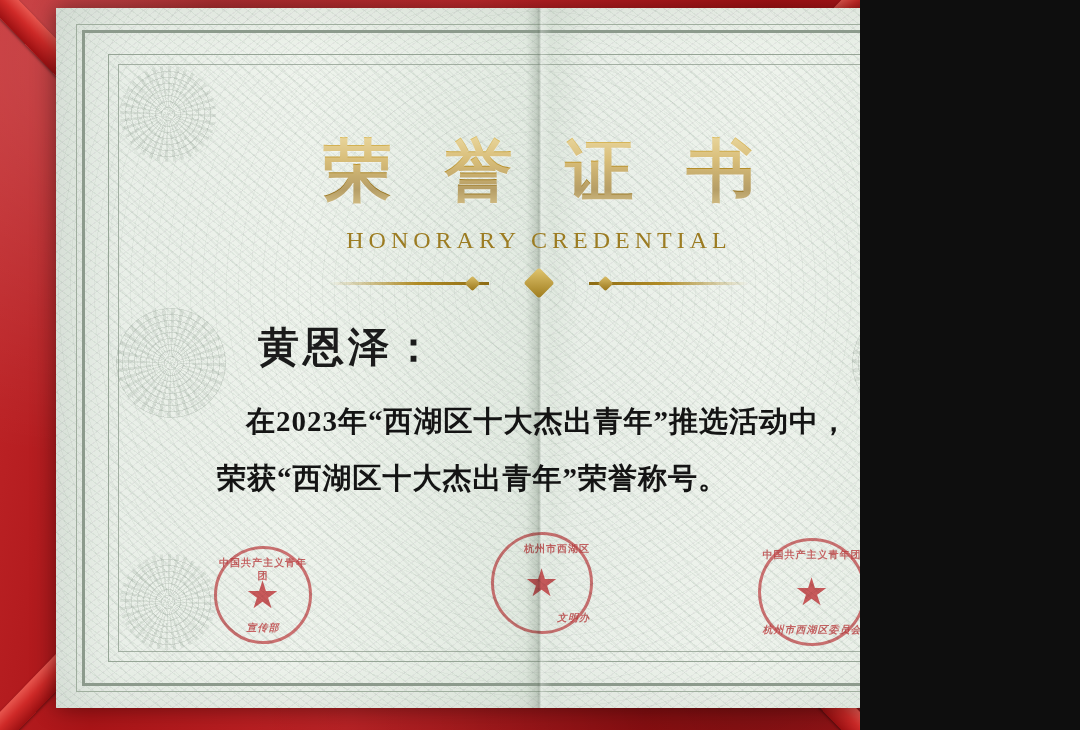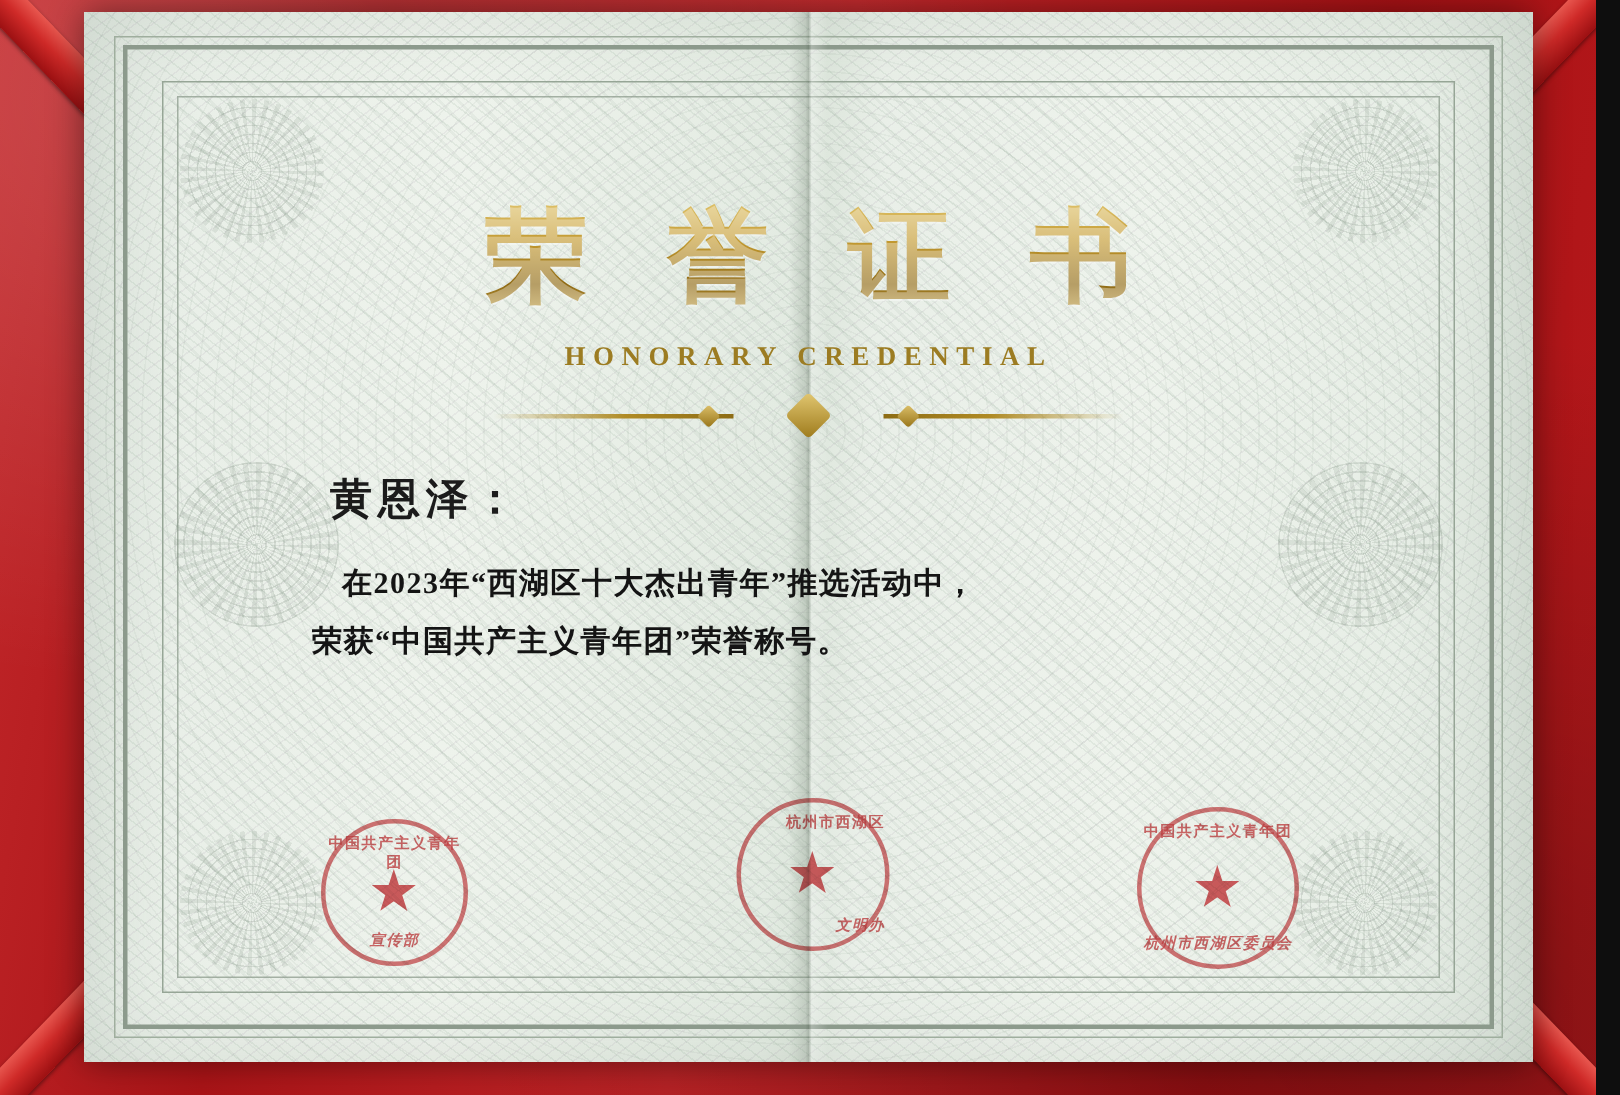--- a/index.html
+++ b/index.html
@@ -3,21 +3,21 @@
 <meta charset="utf-8">
 <title>荣誉证书</title>
 <style>
   html, body {
     margin: 0;
     padding: 0;
     background: #0e0e0e;
   }
   #page {
     position: relative;
-    width: 1064px;
+    width: 860px;
     height: 730px;
     overflow: hidden;
     font-family: "Liberation Serif", "DejaVu Serif", serif;
     background: #b91c1c;
   }
 
   
   .folder {
     position: absolute;
     inset: 0;
@@ -136,25 +136,25 @@
     color:#a8862c;
     background: linear-gradient(180deg,#e8cf7d 0%, #c39a31 38%, #8f6a14 70%, #d8bb63 100%);
     -webkit-background-clip:text;
     background-clip:text;
     -webkit-text-fill-color:transparent;
     text-shadow: 0 1px 0 rgba(255,255,255,.35);
   }
   .subtitle{
     text-align:center;
     margin-top: 10px;
-    font-size: 18px;
+    font-size: 24px;
     letter-spacing: 5px;
     color:#9c7c22;
     font-family:"Liberation Serif","DejaVu Serif",serif;
-    font-weight:700;
+    font-weight:400;
   }
   .divider{
     position:relative;
     margin: 16px auto 0;
     width: 420px;
     height: 26px;
   }
   .divider .bar{
     position:absolute;
     top:12px;
@@ -177,31 +177,31 @@
     top:8px;width:11px;height:11px;
     transform:rotate(45deg);
     background:linear-gradient(135deg,#dcc06a,#977418);
     border-radius:2px;
   }
   .divider .dia-s.l{left:138px;}
   .divider .dia-s.r{right:138px;}
 
   .recipient{
     margin-top: 24px;
-    margin-left: 68px;
-    font-size: 28px;
+    margin-left: 106px;
+    font-size: 41px;
     font-weight:700;
     color:#1b1b1b;
     letter-spacing: 4px;
     font-family:Liberation Sans, sans-serif;
   }
   .body{
     margin-top: 18px;
     padding: 0 36px;
-    font-size: 20px;
+    font-size: 29px;
     line-height: 1.95;
     color:#141414;
     font-weight:700;
     letter-spacing:1px;
     font-family:"Liberation Serif","DejaVu Serif",serif;
   }
   .body .l1{text-indent: 2em;}
   .body .l2{text-indent: 1em;}
   .body .l3{text-indent: 2em;}
 
@@ -294,21 +294,21 @@
         <div class="bar right"></div>
         <div class="dia-s l"></div>
         <div class="dia-s r"></div>
         <div class="dia"></div>
       </div>
 
       <div class="recipient">黄恩泽：</div>
 
       <div class="body">
         <div class="l1">在2023年“西湖区十大杰出青年”推选活动中，</div>
-        <div class="l2">荣获“中国共产主义青年团”荣誉称号。</div>
+        <div class="l2">荣获“西湖区十大杰出青年”荣誉称号。</div>
       </div>
 
 
       <div class="seal seal-left">
         <span class="txt-top">中国共产主义青年团</span>
         <span class="star">★</span>
         <span class="txt-bottom">宣传部</span>
       </div>
       <div class="seal seal-mid">
         <span class="txt-top">杭州市西湖区</span>

